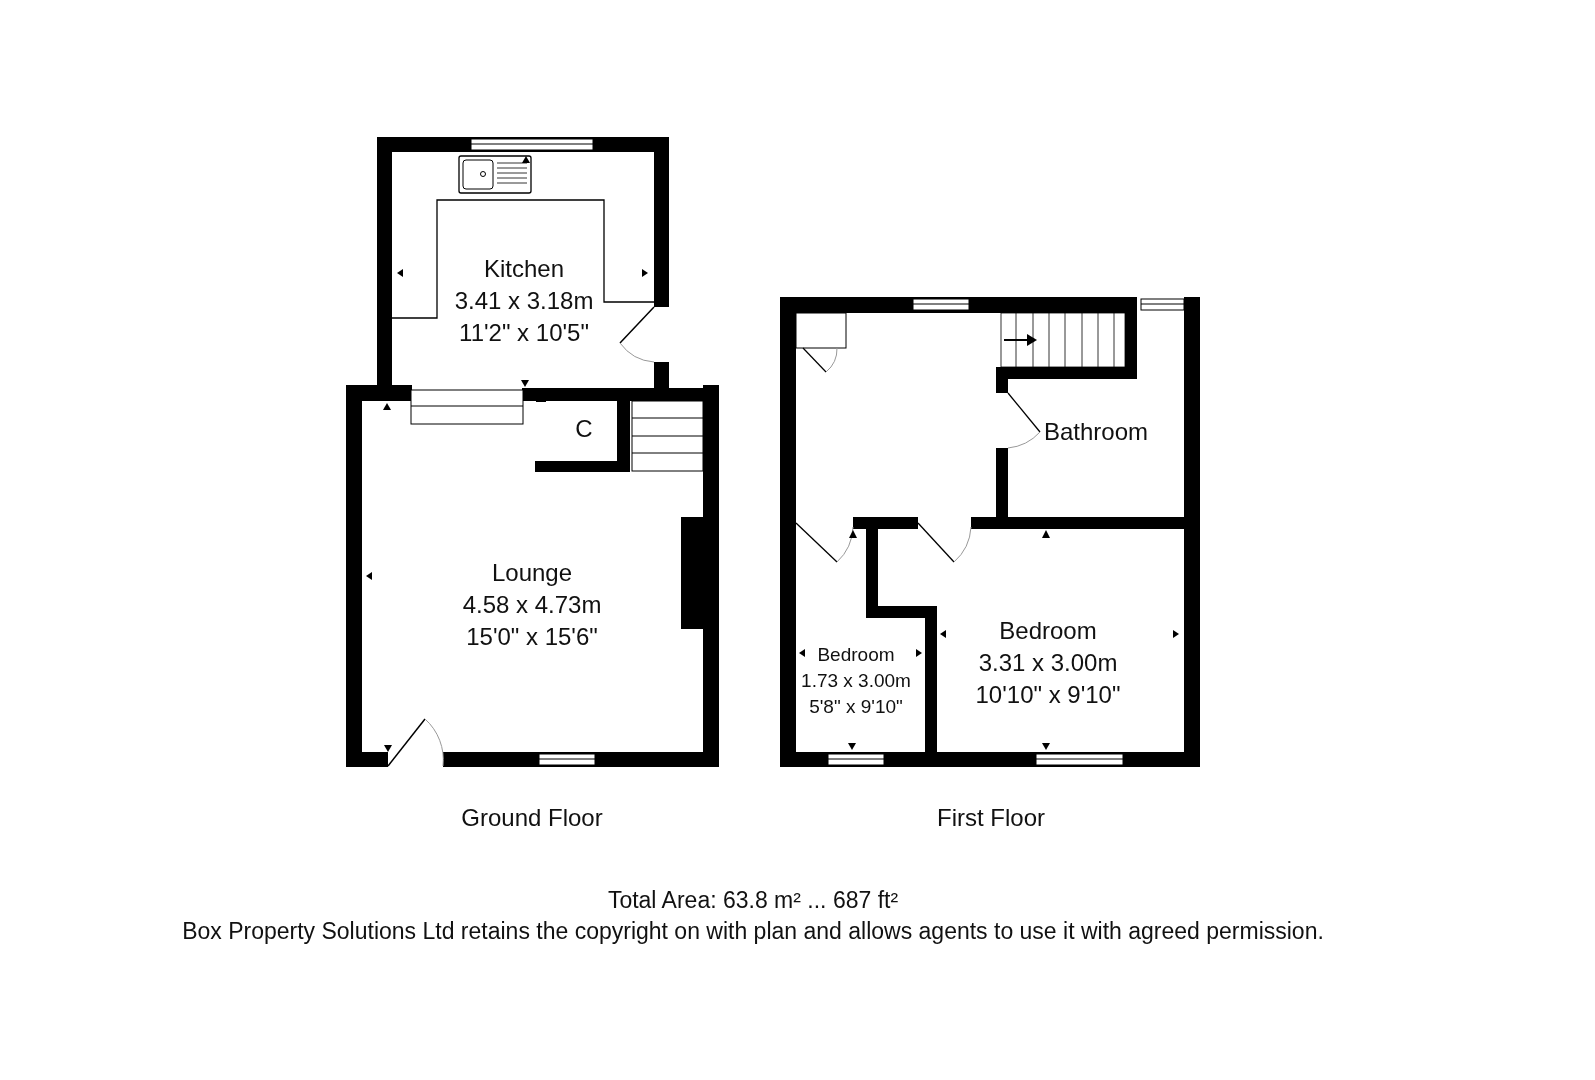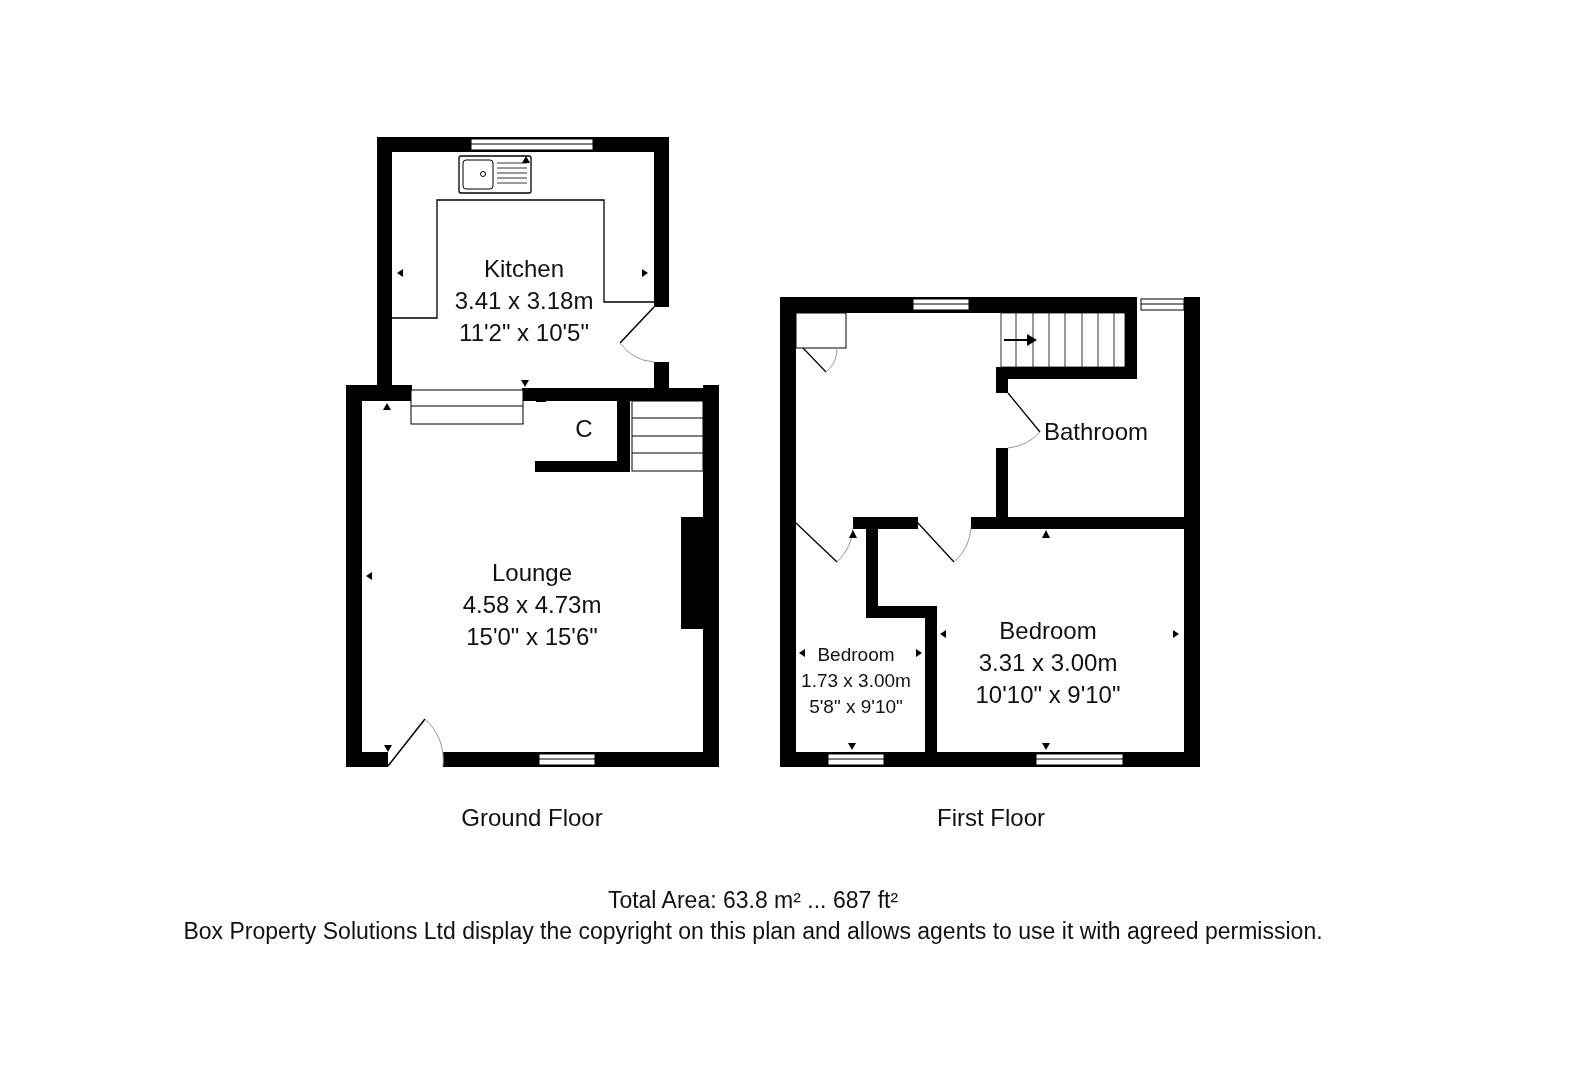--- a/index.html
+++ b/index.html
@@ -159,14 +159,14 @@
     <text class="lbl" x="1048" y="639" font-size="24">Bedroom</text>
     <text class="lbl" x="1048" y="671" font-size="24">3.31 x 3.00m</text>
     <text class="lbl" x="1048" y="703" font-size="24">10'10" x 9'10"</text>
 
     <text class="lbl" x="991" y="826" font-size="24">First Floor</text>
   </g>
 </svg>
 
 <div class="footer" style="top:885px;">
   <div>Total Area: 63.8 m² ... 687 ft²</div>
-  <div>Box Property Solutions Ltd display the copyright on this plan and allows agents to use it with agreed permission.</div>
+  <div>Box Property Solutions Ltd retains the copyright on with plan and allows agents to use it with agreed permission.</div>
 </div>
 
 </body></html>

